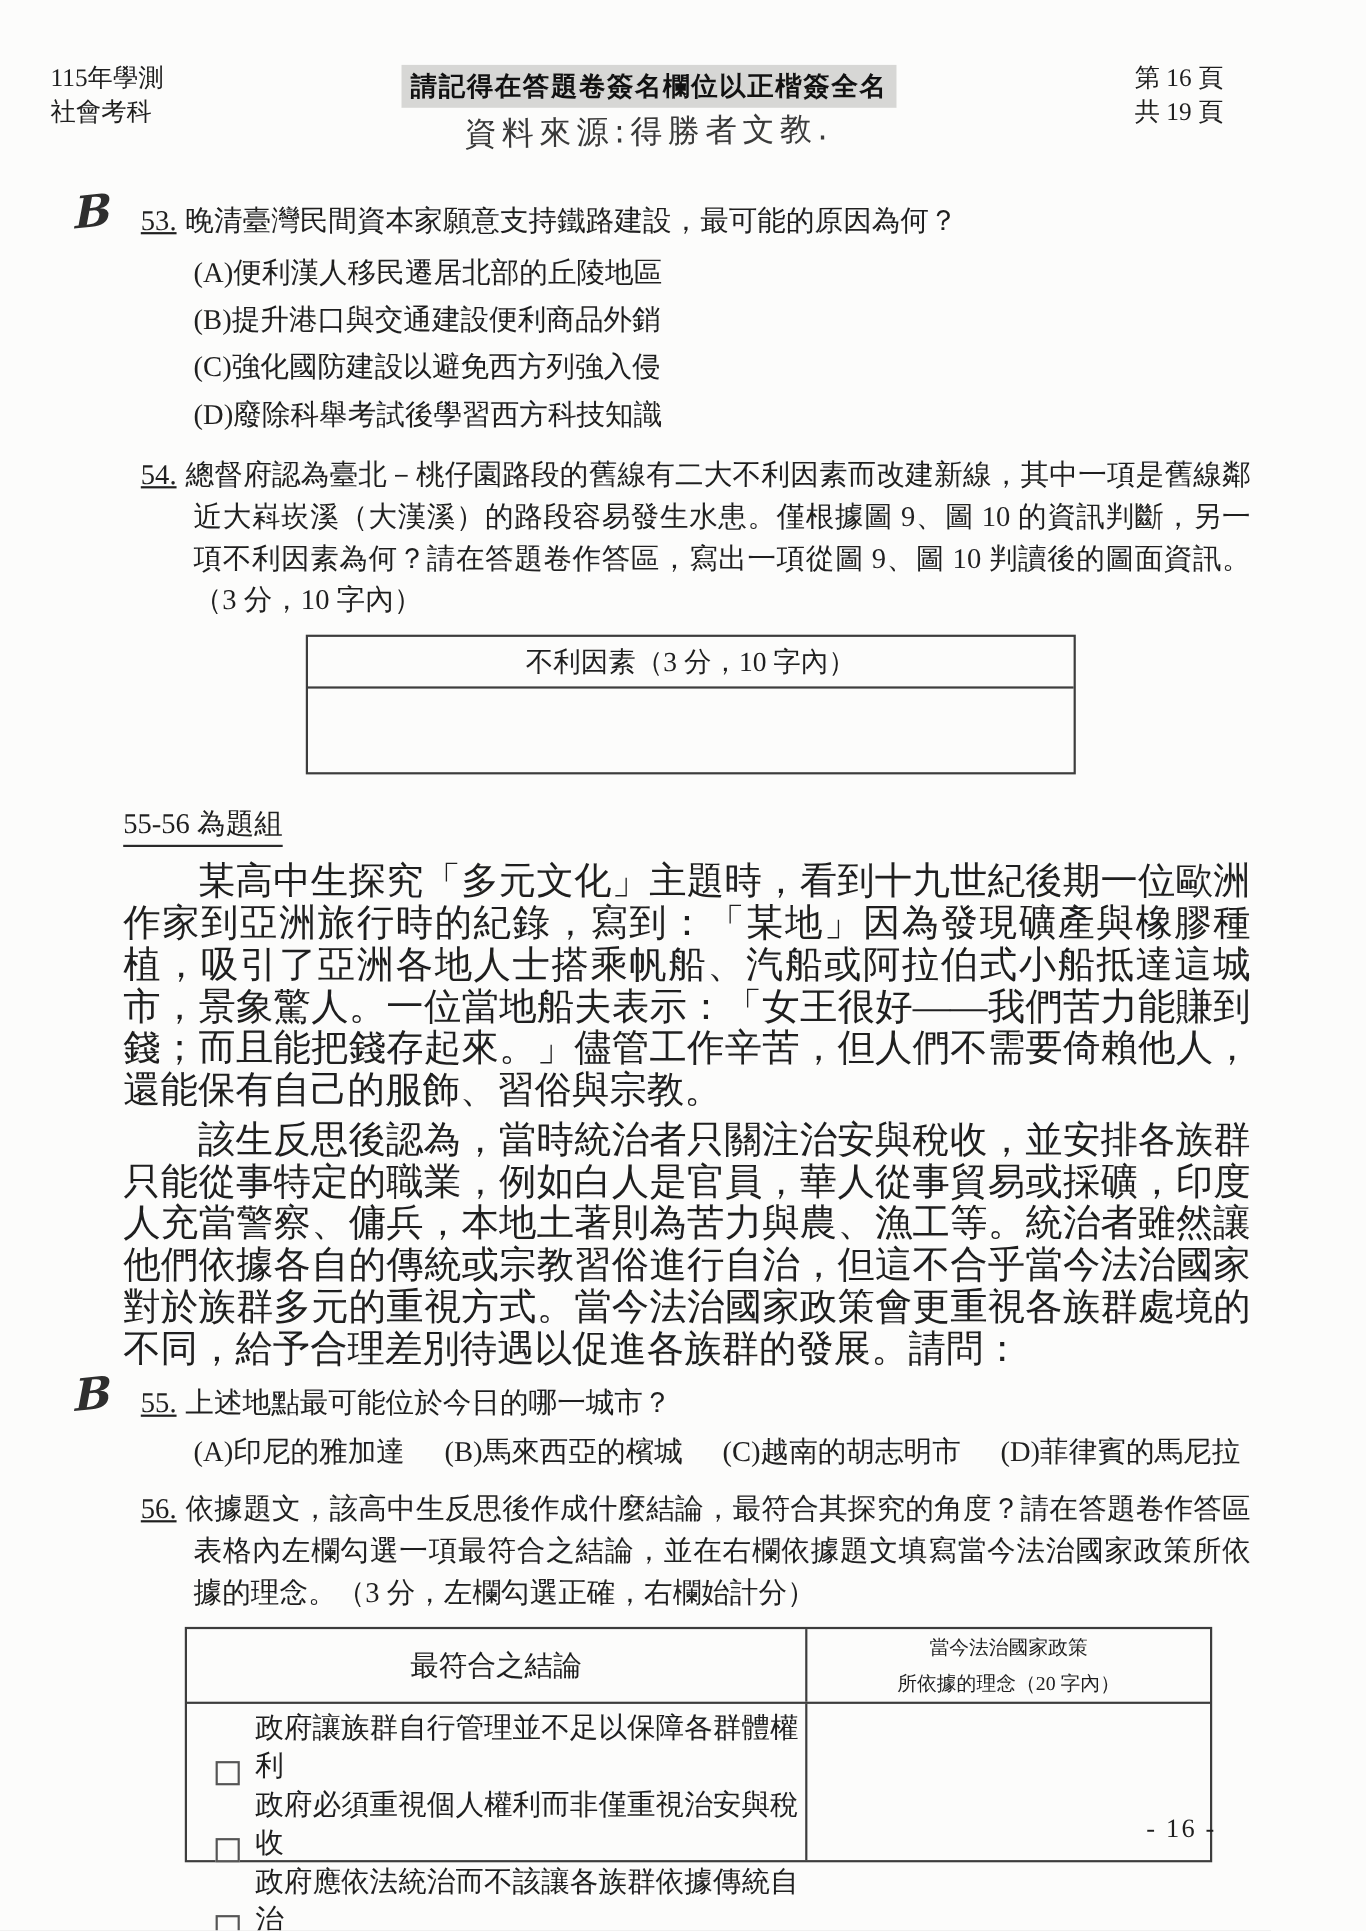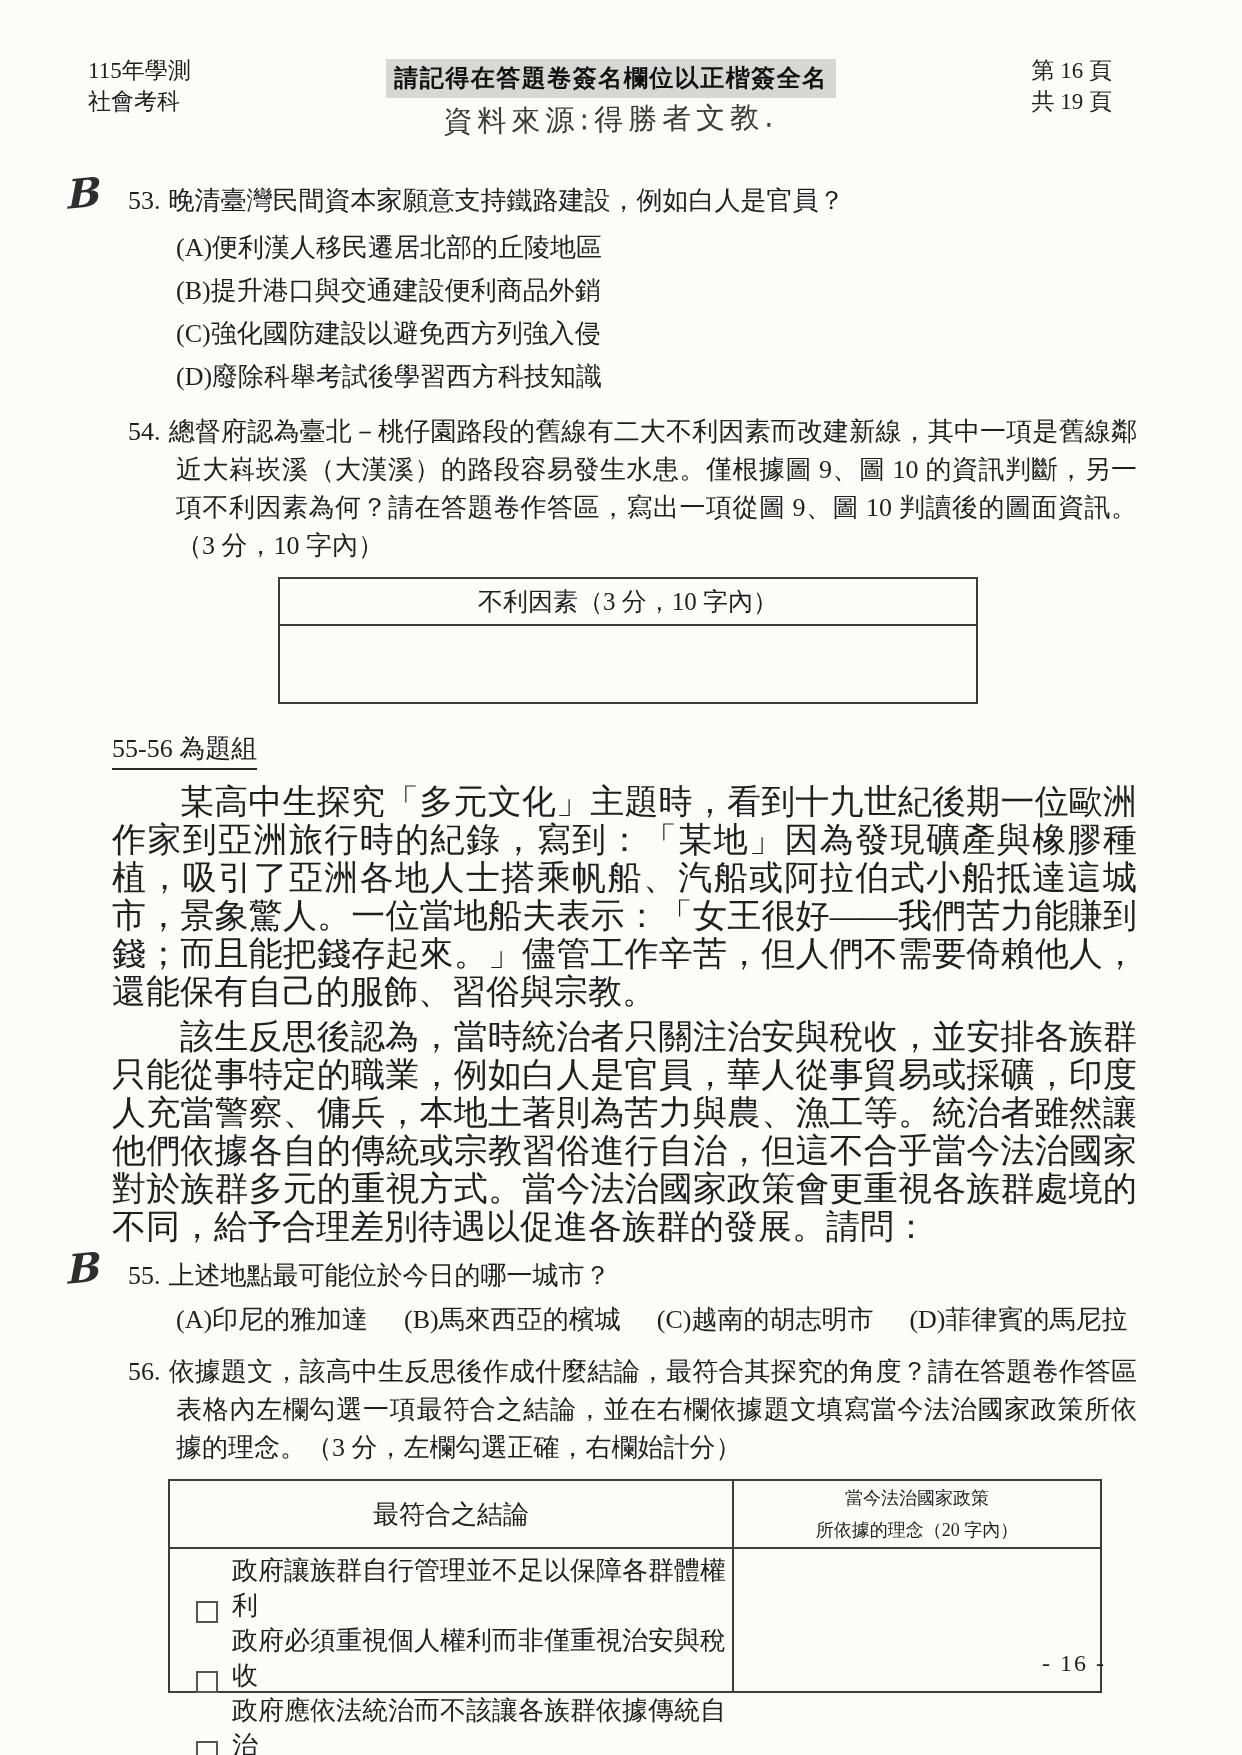--- a/index.html
+++ b/index.html
@@ -9,21 +9,21 @@
     width:1242px; height:1755px;
     margin:0 auto;
     background:#fcfcfb;
     color:#1f1f1f;
     font-family:"Liberation Serif","DejaVu Serif",serif;
     overflow:hidden;
   }
   
   .header {
     display:flex; justify-content:space-between; align-items:flex-start;
-    padding:55px 130px 0 88px;
+    padding:55px 130px 0 46px;
   }
   .hdr-left div, .hdr-right div {
     font-size:23px; line-height:31px; white-space:nowrap;
   }
   .hdr-right div { text-align:left; }
   .hdr-center { text-align:center; margin-top:4px; }
   .notice {
     display:inline-block;
     background:#d7d7d5;
     font-weight:bold;
@@ -38,21 +38,21 @@
     font-size:29px;
     letter-spacing:5px;
     color:#3a3a3a;
     transform:rotate(-0.8deg);
     white-space:nowrap;
   }
   
   .content { padding:0 105px 0 112px; }
   .question { position:relative; margin-left:16px; padding-left:48px; text-indent:-48px;
               font-size:26px; line-height:38px; text-align:justify; }
-  .qnum { margin-right:8px; }
+  .qnum { margin-right:8px;text-decoration:underline; }
   .hw-b {
     position:absolute; left:-60px; top:-8px;
     font-family:"DejaVu Serif",serif;
     font-style:italic; font-weight:600;
     font-size:40px; color:#2e2e2e;
     transform:rotate(-6deg) skewX(-6deg);
     text-indent:0;
   }
   .options { text-indent:0; margin-top:6px; }
   .options .option { line-height:43px; padding-left:-8px; }
@@ -146,21 +146,21 @@
     <div class="hdr-right">
       <div>第 16 頁</div>
       <div>共 19 頁</div>
     </div>
   </div>
 
   <div class="content">
 
     <div class="question q53">
       <span class="hw-b">B</span>
-      <span class="qnum">53.</span><span>晚清臺灣民間資本家願意支持鐵路建設，例如白人是官員？</span>
+      <span class="qnum">53.</span><span>晚清臺灣民間資本家願意支持鐵路建設，最可能的原因為何？</span>
       <div class="options">
         <div class="option">(A)便利漢人移民遷居北部的丘陵地區</div>
         <div class="option">(B)提升港口與交通建設便利商品外銷</div>
         <div class="option">(C)強化國防建設以避免西方列強入侵</div>
         <div class="option">(D)廢除科舉考試後學習西方科技知識</div>
       </div>
     </div>
 
     <div class="question q54">
       <span class="qnum">54.</span><span>總督府認為臺北－桃仔園路段的舊線有二大不利因素而改建新線，其中一項是舊線鄰近大嵙崁溪（大漢溪）的路段容易發生水患。僅根據圖 9、圖 10 的資訊判斷，另一項不利因素為何？請在答題卷作答區，寫出一項從圖 9、圖 10 判讀後的圖面資訊。（3 分，10 字內）</span>

